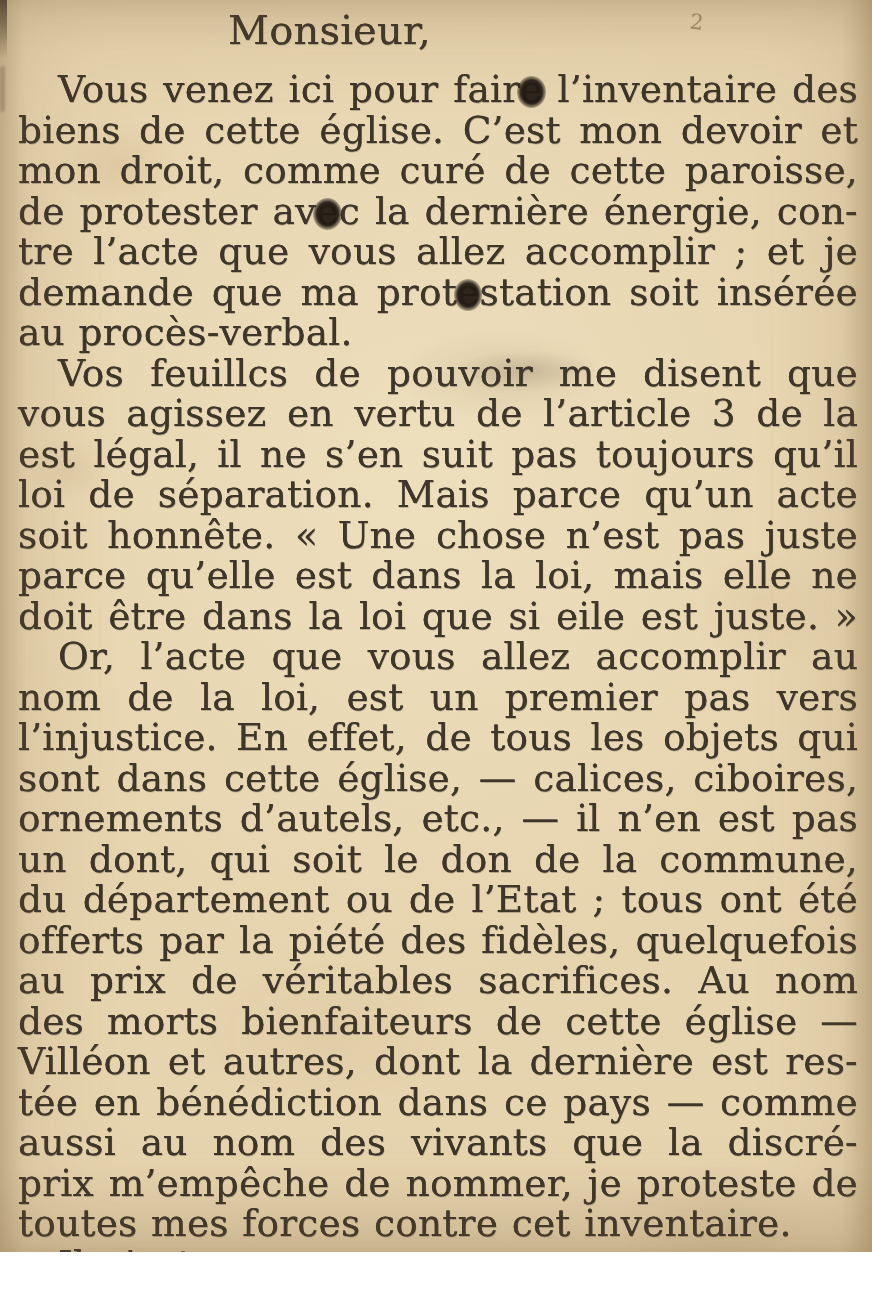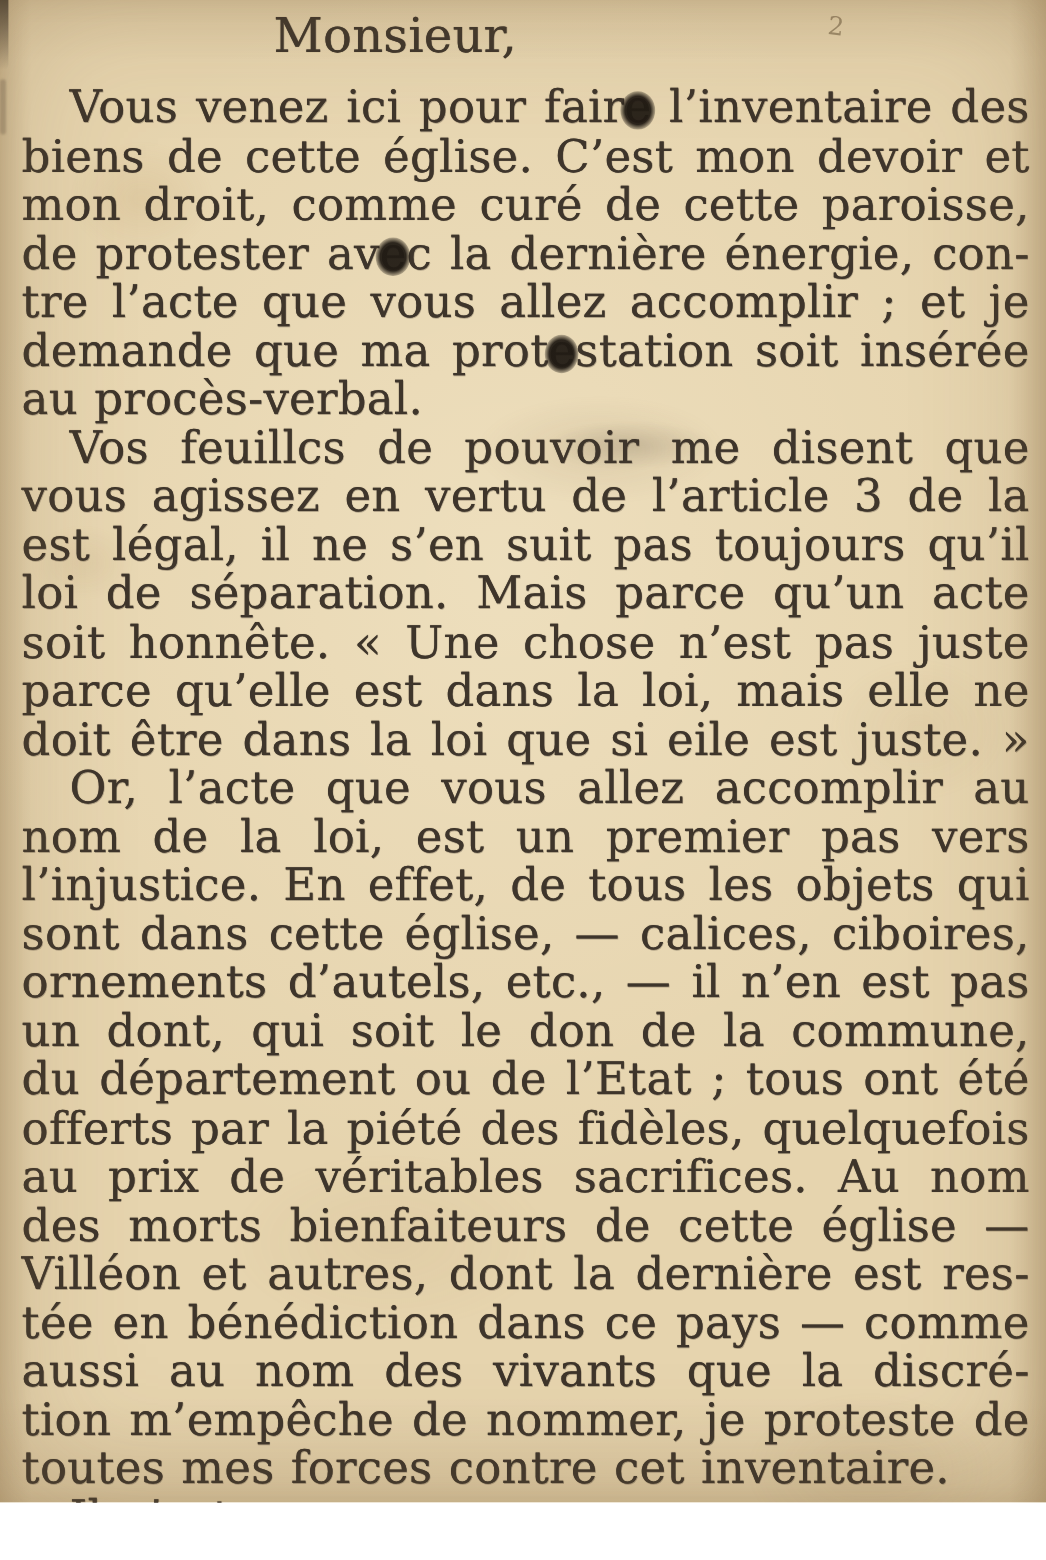--- a/index.html
+++ b/index.html
@@ -111,21 +111,21 @@
         <div class="line">sont dans cette église, — calices, ciboires,</div>
         <div class="line">ornements d’autels, etc., — il n’en est pas</div>
         <div class="line">un dont, qui soit le don de la commune,</div>
         <div class="line">du département ou de l’Etat ; tous ont été</div>
         <div class="line">offerts par la piété des fidèles, quelquefois</div>
         <div class="line">au prix de véritables sacrifices. Au nom</div>
         <div class="line">des morts bienfaiteurs de cette église —</div>
         <div class="line">Villéon et autres, dont la dernière est res-</div>
         <div class="line">tée en bénédiction dans ce pays — comme</div>
         <div class="line">aussi au nom des vivants que la discré-</div>
-        <div class="line">tion m’empêche de nommer, je proteste de</div>
+        <div class="line">prix m’empêche de nommer, je proteste de</div>
         <div class="line nj">toutes mes forces contre cet inventaire.</div>
         <div class="line ind nj">Il n’est pas</div>
       </div>
   </div>
 
   <span class="page-mark">2</span>
   <div class="edge-mark-a"></div>
   <div class="edge-mark-b"></div>
   <div class="vignette"></div>
 </div>

